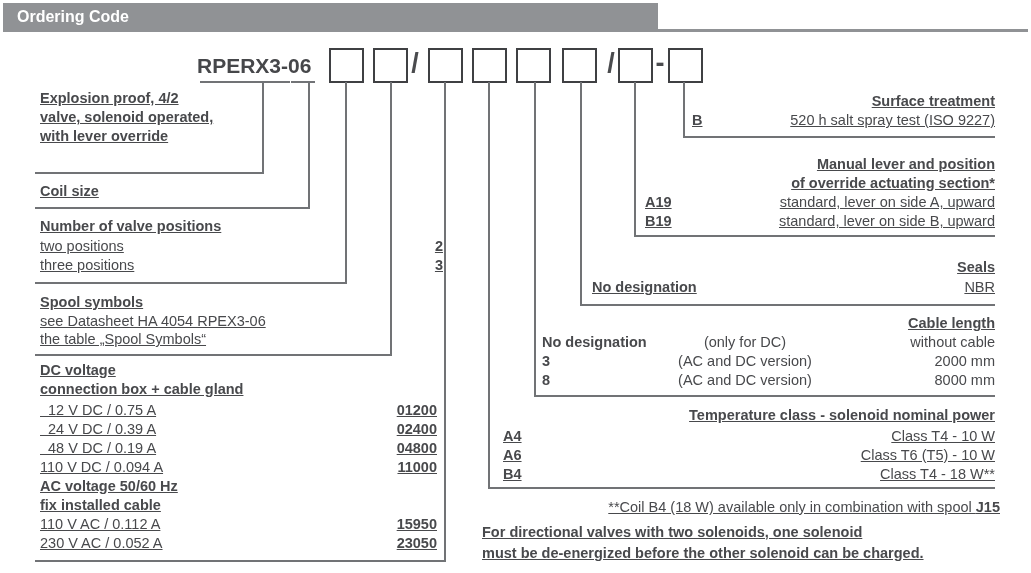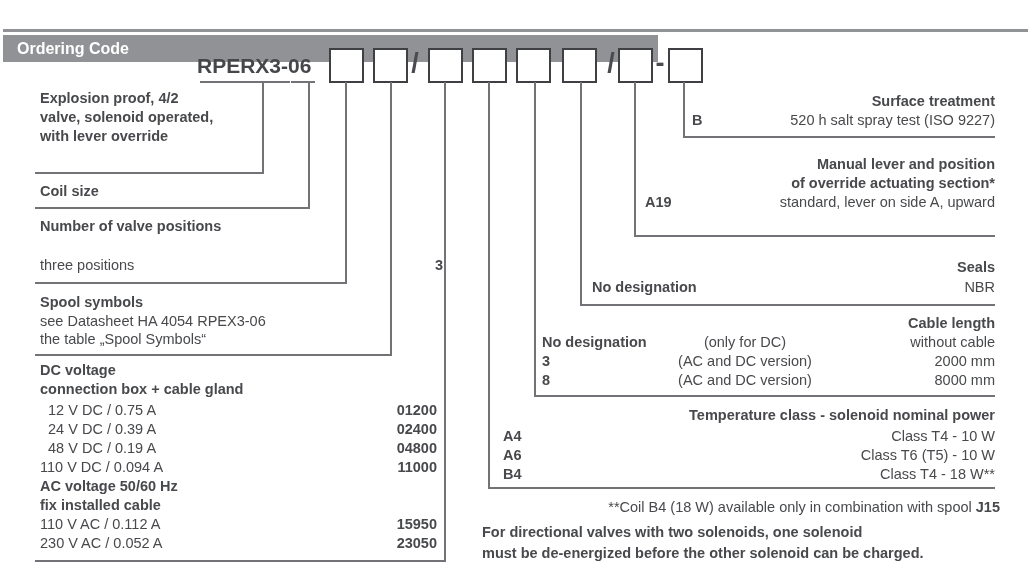--- a/index.html
+++ b/index.html
@@ -1,31 +1,31 @@
 <!DOCTYPE html>
 <html><head>
 <meta charset="utf-8">
 <style>
   html,body{margin:0;padding:0;background:#ffffff;}
   .page{position:relative;width:1031px;height:573px;background:#ffffff;
         font-family:"Liberation Sans",sans-serif;color:#48494c;overflow:hidden;}
   
-  .header-bar{position:absolute;left:3px;top:3px;width:655px;height:27px;background:#909295;margin-top:32px;}
+  .header-bar{position:absolute;left:3px;top:3px;width:655px;height:27px;background:#909295;}
   .header-title{position:absolute;left:14px;top:5px;font-size:16px;font-weight:bold;color:#ffffff;}
   .header-rule{position:absolute;left:3px;top:29px;width:1025px;height:3px;background:#909295;}
   
   .code-prefix{position:absolute;left:197px;top:54px;font-size:21px;font-weight:bold;color:#46474a;white-space:nowrap;}
   .code-box{position:absolute;top:48px;width:31px;height:31px;border:2px solid #3f4043;background:#ffffff;}
   .sep{position:absolute;top:46px;width:24px;height:35px;line-height:35px;text-align:center;
        font-size:27px;font-weight:bold;color:#4a4b4e;}
   
   .hl{position:absolute;height:2px;background:#717376;}
   .vl{position:absolute;width:2px;background:#717376;}
   
-  .t{position:absolute;font-size:14.5px;line-height:19px;white-space:nowrap;color:#48494c;}
+  .t{position:absolute;font-size:14.5px;line-height:19px;white-space:nowrap;color:#48494c;text-decoration:underline;}
   .b{font-weight:bold;}
   .rt{text-align:right;}
   .row{display:flex;justify-content:space-between;}
   .pre{white-space:pre;}
   .mlines div{height:19px;}
   .cable-row{position:absolute;font-size:14.5px;line-height:19px;white-space:nowrap;}
   .cable-note{position:absolute;left:98px;width:210px;text-align:center;}
   .cable-desc{position:absolute;right:0;}
 </style>
 </head>
@@ -79,20 +79,24 @@
 
   <div class="t b mlines" style="left:40px;top:89px">
     <div>Explosion proof, 4/2</div>
     <div>valve, solenoid operated,</div>
     <div>with lever override</div>
   </div>
 
   <div class="t b" style="left:40px;top:182px">Coil size</div>
 
   <div class="t b" style="left:40px;top:217px">Number of valve positions</div>
+  <div class="t row" style="left:40px;top:237px;width:403px">
+    <span>two positions</span>
+    <span class="b">2</span>
+  </div>
   <div class="t row" style="left:40px;top:256px;width:403px">
     <span>three positions</span>
     <span class="b">3</span>
   </div>
 
   <div class="t b" style="left:40px;top:293px">Spool symbols</div>
   <div class="t" style="left:40px;top:312px">see Datasheet HA 4054 RPEX3-06</div>
   <div class="t" style="left:40px;top:330px">the table „Spool Symbols“</div>
 
   <div class="t b" style="left:40px;top:361px">DC voltage</div>
@@ -129,20 +133,24 @@
     <span class="b">B</span>
     <span>520 h salt spray test (ISO 9227)</span>
   </div>
 
   <div class="t b rt" style="left:695px;top:155px;width:300px">Manual lever and position</div>
   <div class="t b rt" style="left:695px;top:174px;width:300px">of override actuating section*</div>
   <div class="t row" style="left:645px;top:193px;width:350px">
     <span class="b">A19</span>
     <span>standard, lever on side A, upward</span>
   </div>
+  <div class="t row" style="left:645px;top:212px;width:350px">
+    <span class="b">B19</span>
+    <span>standard, lever on side B, upward</span>
+  </div>
 
   <div class="t b rt" style="left:695px;top:258px;width:300px">Seals</div>
   <div class="t row" style="left:592px;top:278px;width:403px">
     <span class="b">No designation</span>
     <span>NBR</span>
   </div>
 
   <div class="t b rt" style="left:695px;top:314px;width:300px">Cable length</div>
   <div class="cable-row" style="left:542px;top:333px;width:453px">
     <span class="b">No designation</span>

